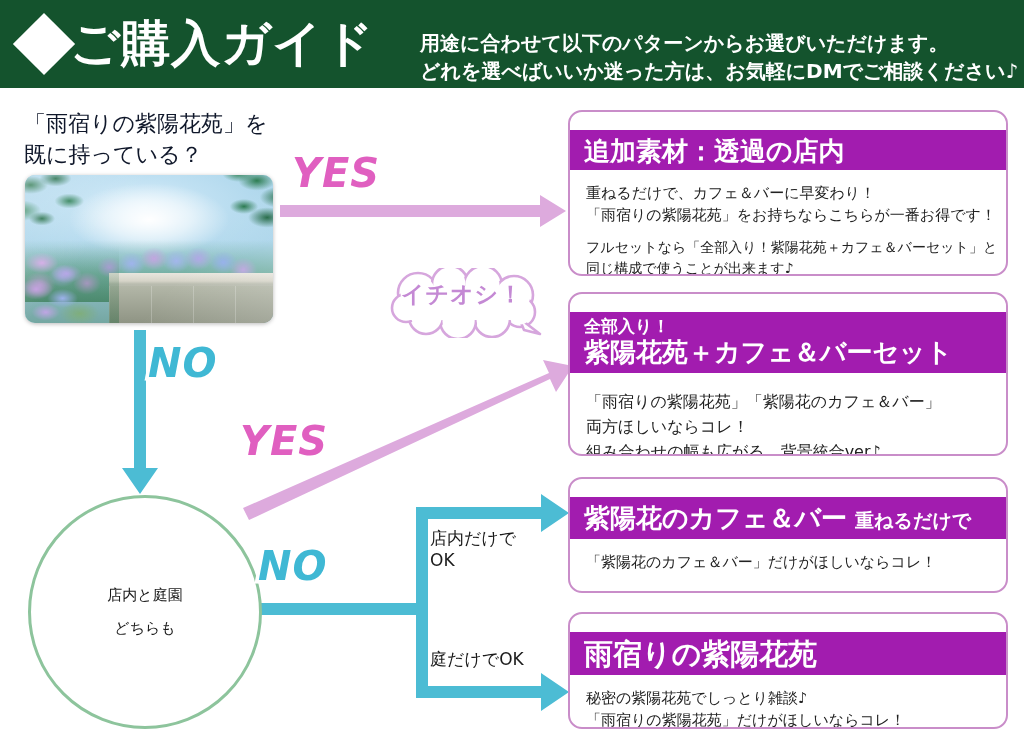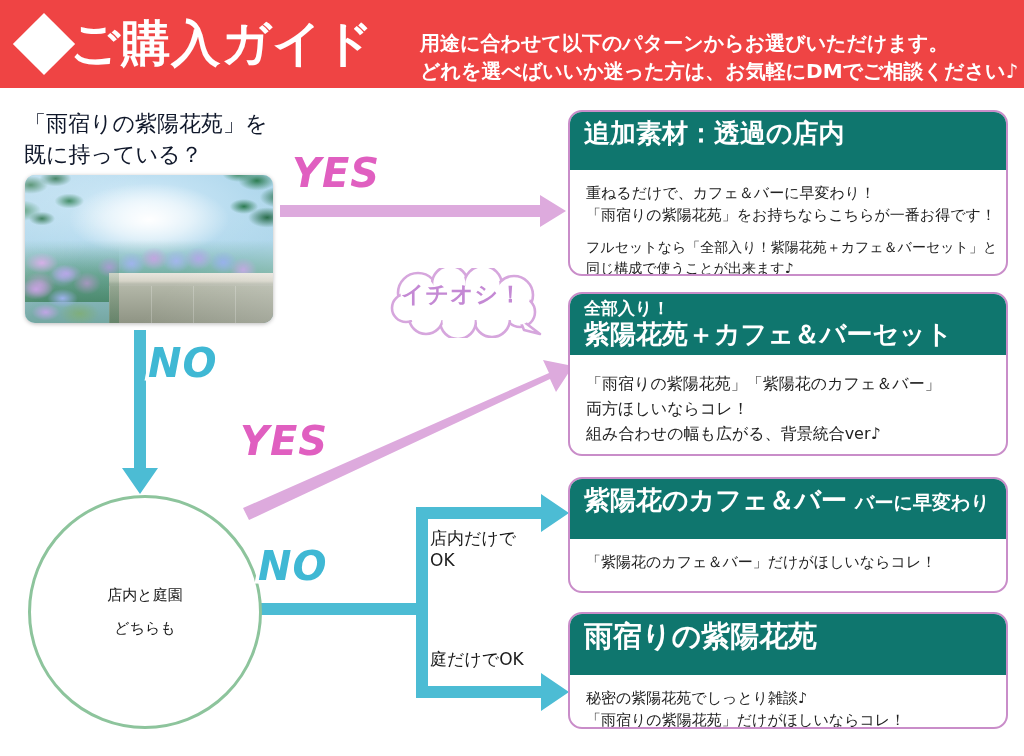--- a/index.html
+++ b/index.html
@@ -9,21 +9,21 @@
     background:#ffffff;
     font-family:"DejaVu Sans","Liberation Sans",sans-serif;
     overflow:hidden;
     position:relative;
   }
   #stage{position:relative;width:1024px;height:756px;overflow:hidden;}
 
   
   .header-band{
     position:absolute;left:0;top:0;width:1024px;height:88px;
-    background:#ef4444;
+    background:#14532d;
   }
   .header-diamond{
     position:absolute;left:22px;top:22px;width:44px;height:44px;
     background:#ffffff;transform:rotate(45deg);
   }
   .header-title{
     position:absolute;left:70px;top:9px;
     font-size:49px;font-weight:bold;color:#ffffff;
     letter-spacing:1px;line-height:70px;white-space:nowrap;
     font-family:"DejaVu Sans","Liberation Sans",sans-serif;
@@ -184,26 +184,27 @@
   
   .panel{
     position:absolute;left:568px;width:440px;
     border:2px solid #c98dc9;
     border-radius:14px;
     background:#ffffff;
     box-sizing:border-box;
     overflow:hidden;
   }
   .panel-head{
-    background:#0f766e;
+    background:#a21caf;
     color:#ffffff;
     font-weight:bold;
-    padding:6px 14px 22px 14px;
+    padding:6px 14px 4px 14px;
     box-sizing:border-box;
     line-height:30px;
+    margin-top:18px;
   }
   .panel-head .h1{font-size:26px;white-space:nowrap;}
   .panel-head .h-small{font-size:17px;white-space:nowrap;line-height:20px;}
   .panel-body{
     padding:12px 16px 10px 16px;
     color:#222222;
     box-sizing:border-box;
   }
   .panel-body p{margin:0;white-space:nowrap;}
   .panel-body .b15{font-size:15px;line-height:22px;}
@@ -367,21 +368,21 @@
     </div>
     <div class="panel-body" style="padding-top:16px;">
       <p class="b16">「雨宿りの紫陽花苑」「紫陽花のカフェ＆バー」</p>
       <p class="b16">両方ほしいならコレ！</p>
       <p class="b16">組み合わせの幅も広がる、背景統合ver♪</p>
     </div>
   </div>
 
   <div class="panel" id="p3">
     <div class="panel-head">
-      <div class="h1"><span>紫陽花のカフェ＆バー</span><span style="font-size:19px;padding-left:8px;">バーに早変わり</span></div>
+      <div class="h1"><span>紫陽花のカフェ＆バー</span><span style="font-size:19px;padding-left:8px;">重ねるだけで</span></div>
     </div>
     <div class="panel-body">
       <p class="b15">「紫陽花のカフェ＆バー」だけがほしいならコレ！</p>
     </div>
   </div>
 
   <div class="panel" id="p4">
     <div class="panel-head">
       <div class="h1" style="font-size:29px;line-height:33px;">雨宿りの紫陽花苑</div>
     </div>

